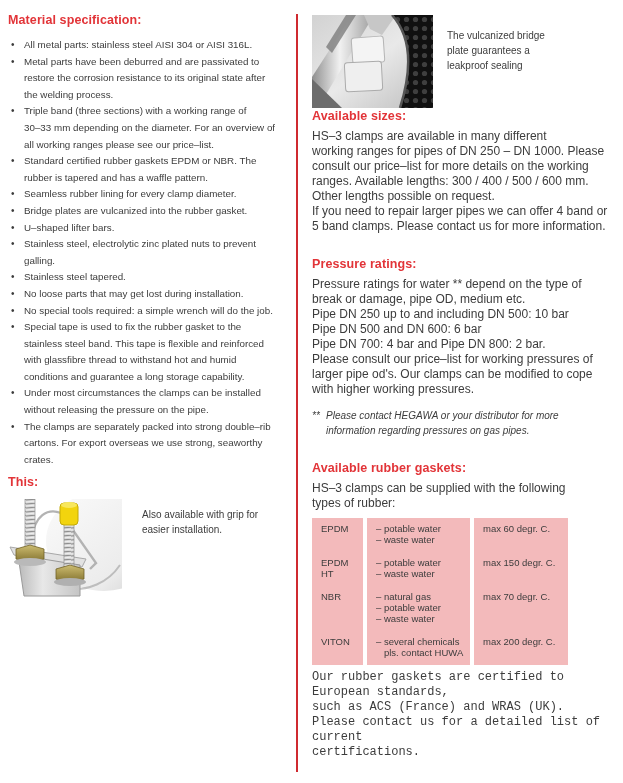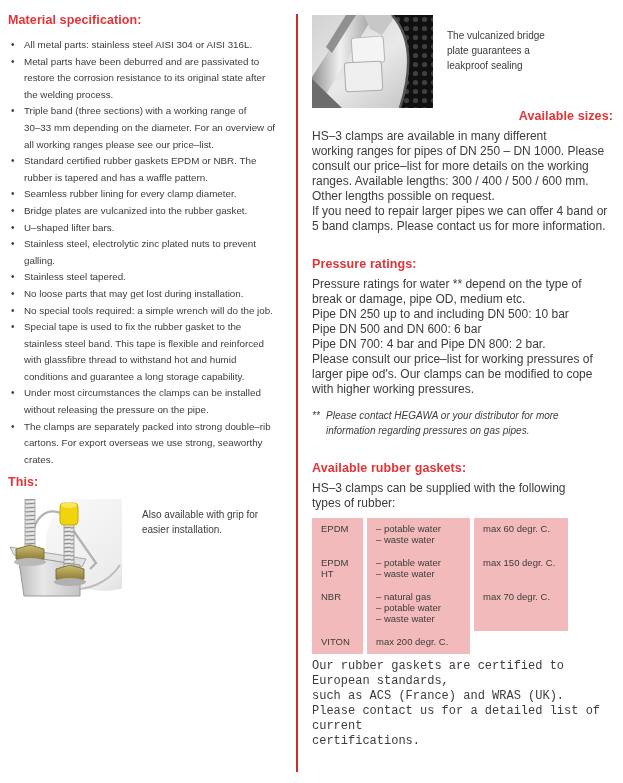--- a/index.html
+++ b/index.html
@@ -38,21 +38,21 @@
   .other-h{margin-top:6px;}
   .other-row{margin-top:9px;display:flex;align-items:flex-start;}
   .caption{font-size:10px;line-height:15px;white-space:pre-line;}
   .other-row .caption{margin-left:20px;margin-top:8px;width:142px;}
 
   
   .top-row{display:flex;align-items:flex-start;}
   .top-row .caption{margin-left:14px;margin-top:13px;width:135px;}
   .col-right h2.sec{margin-top:22px;}
   .col-right h2.sec:first-of-type{margin-top:0;}
-  .h-sizes{margin-top:22px;text-align:right;}
+  .h-sizes{margin-top:22px;}
   .h-pressure{margin-top:9px;}
   .h-gaskets{margin-top:27px;}
   p.para{font-size:12px;line-height:15px;white-space:pre-line;margin-top:5px;}
   .footnote{
     display:flex;margin-top:11px;font-size:10px;line-height:15px;
     font-style:italic;
   }
   .fn-marker{width:14px;flex:none;}
   .fn-text{white-space:pre-line;}
 
@@ -225,20 +225,22 @@
 – waste water</div>
       <div class="cell">max 150 degr. C.</div>
 
       <div class="cell">NBR</div>
       <div class="cell">– natural gas
 – potable water
 – waste water</div>
       <div class="cell">max 70 degr. C.</div>
 
       <div class="cell">VITON</div>
+      <div class="cell">– several chemicals
+   pls. contact HUWA</div>
       <div class="cell">max 200 degr. C.</div>
     </div>
 
     <p class="para cert">Our rubber gaskets are certified to European standards,
 such as ACS (France) and WRAS (UK).
 Please contact us for a detailed list of current
 certifications.</p>
   </div>
 
 </div>

